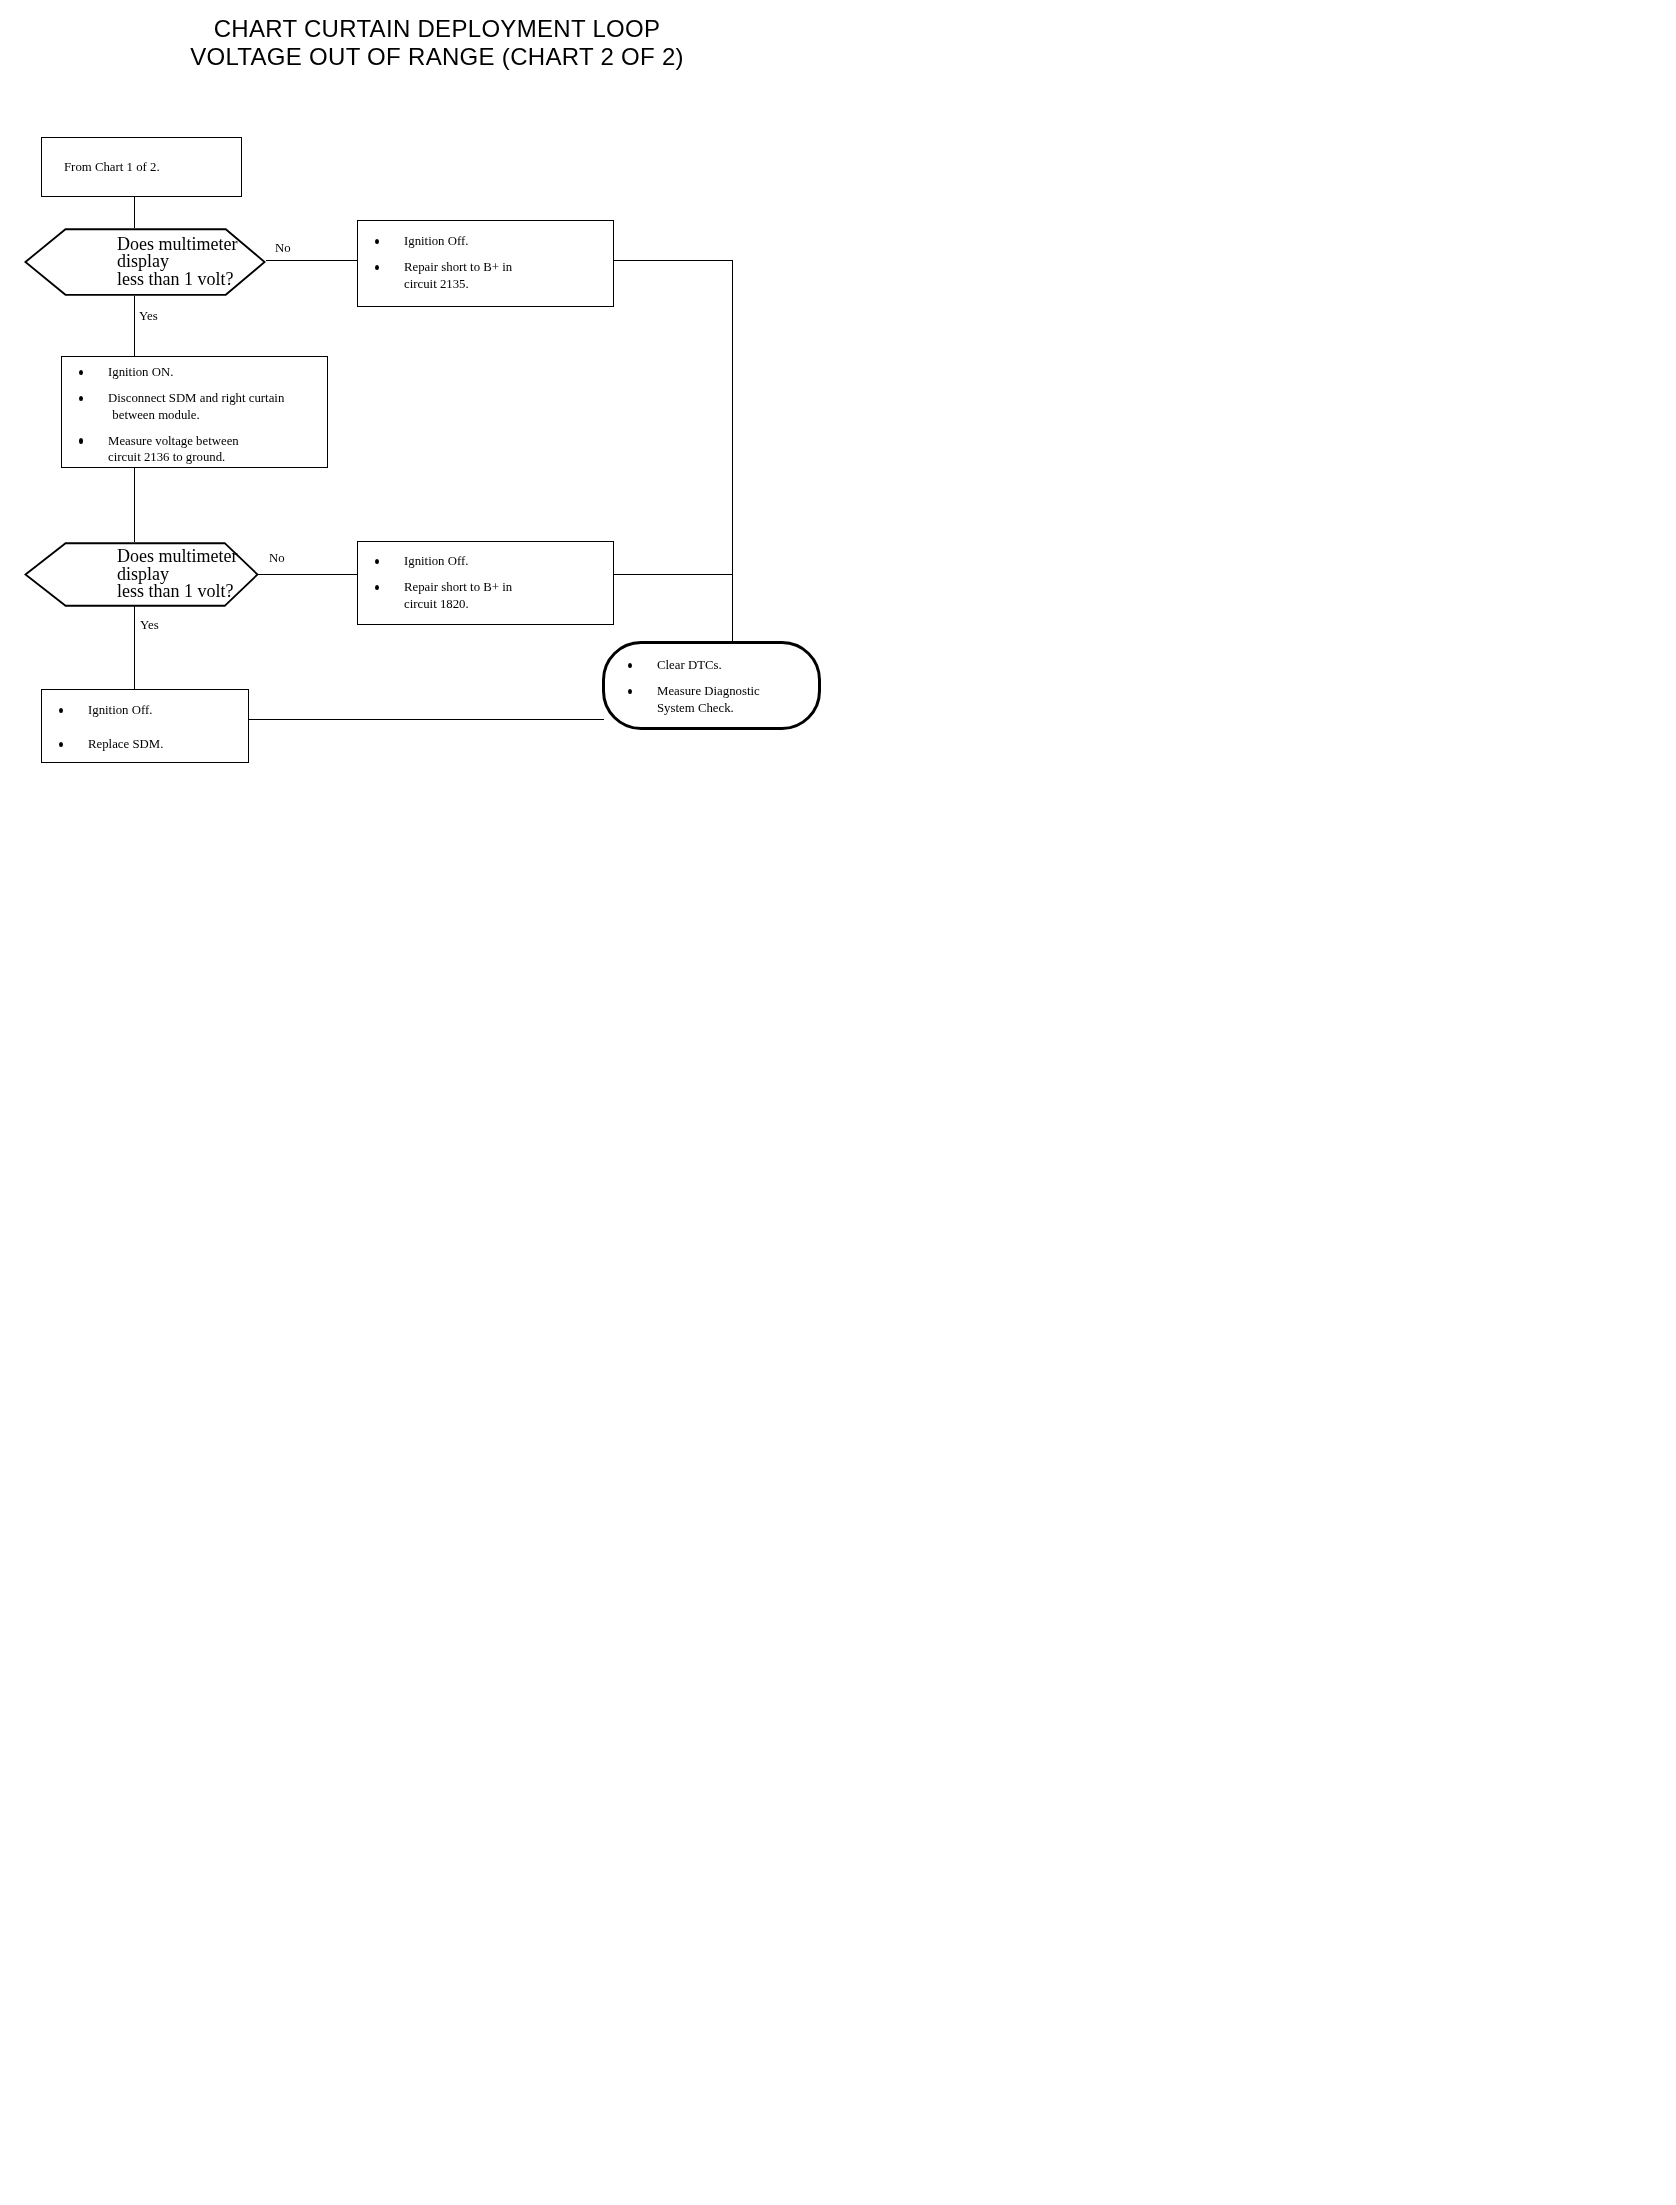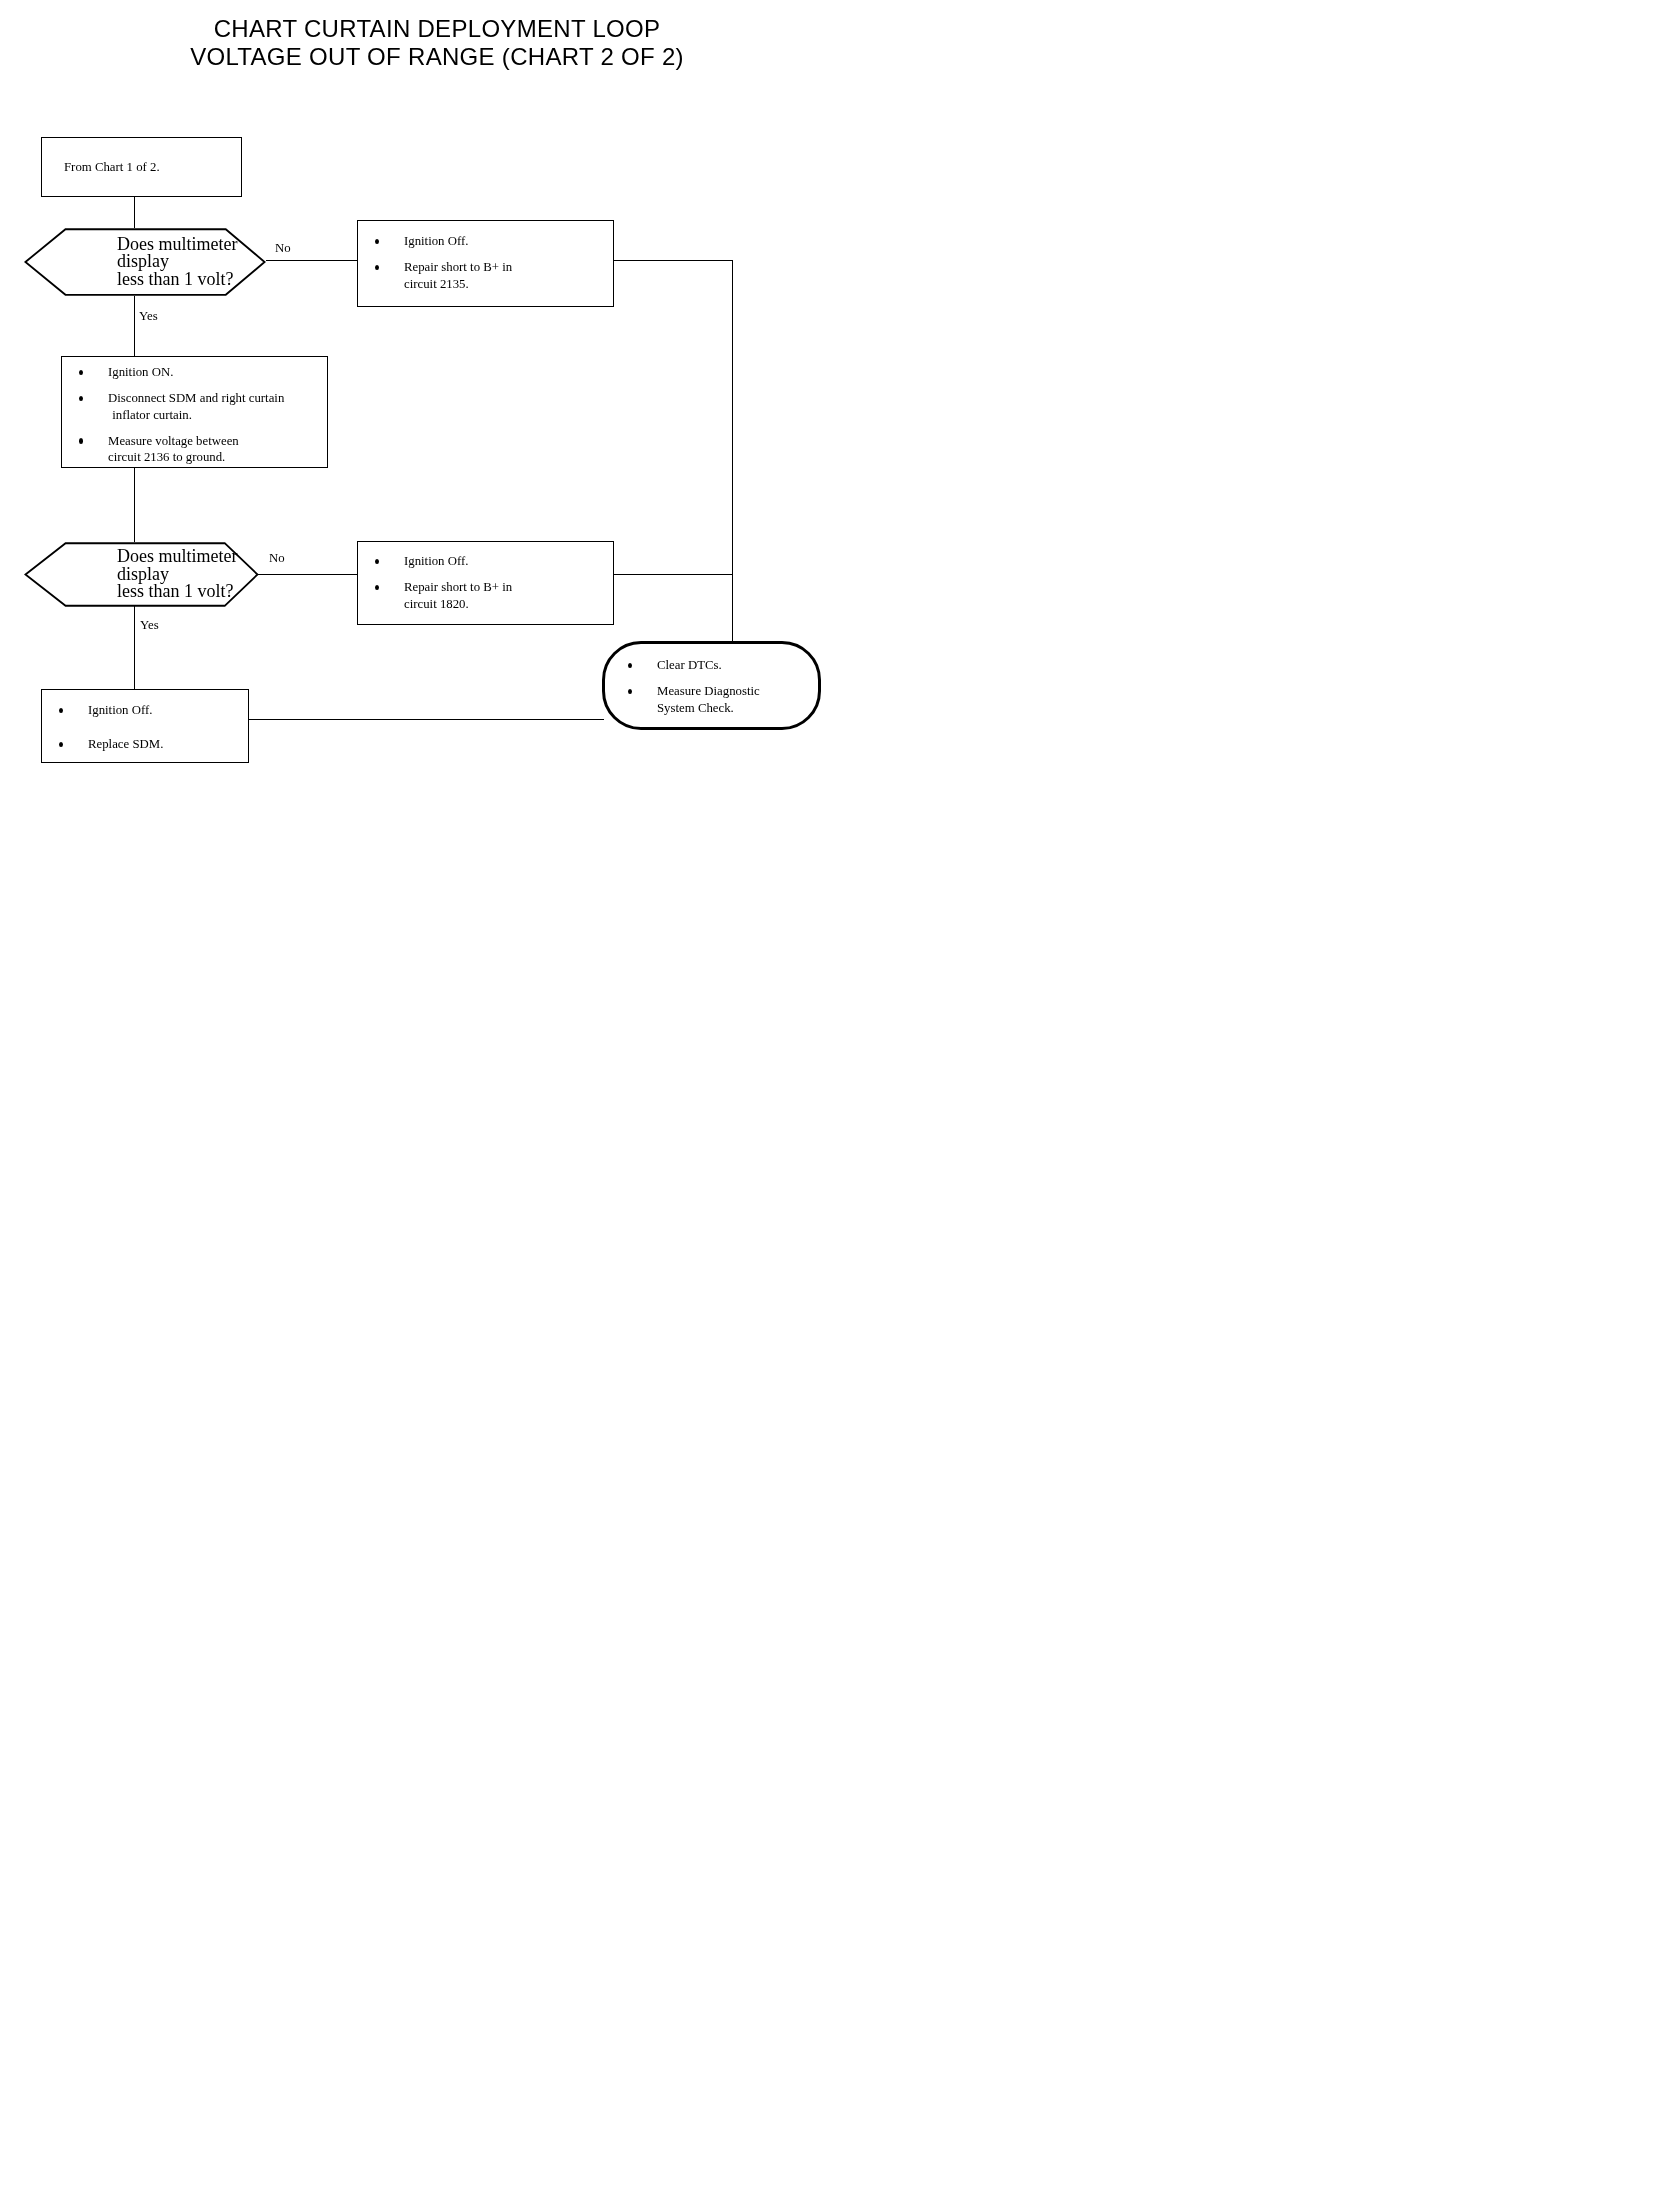--- a/index.html
+++ b/index.html
@@ -96,21 +96,21 @@
   <div class="edge-label" style="left:139px;top:309px;">Yes</div>
 
   <div class="box node-text pad12" style="left:21px;top:356px;width:267px;height:112px;">
     <div class="bul">
       <span class="dot"></span>
       <div>Ignition ON.</div>
     </div>
     <div class="bul gap16">
       <span class="dot"></span>
       <div>Disconnect SDM and right curtain</div>
-      <div class="indent-sm">inflator curtain.</div>
+      <div class="indent-sm">between module.</div>
     </div>
     <div class="bul gap16">
       <span class="dot"></span>
       <div>Measure voltage between</div>
       <div>circuit 2136 to ground.</div>
     </div>
   </div>
 
   <div class="vline" style="left:134px;top:468px;height:74px;"></div>
 

